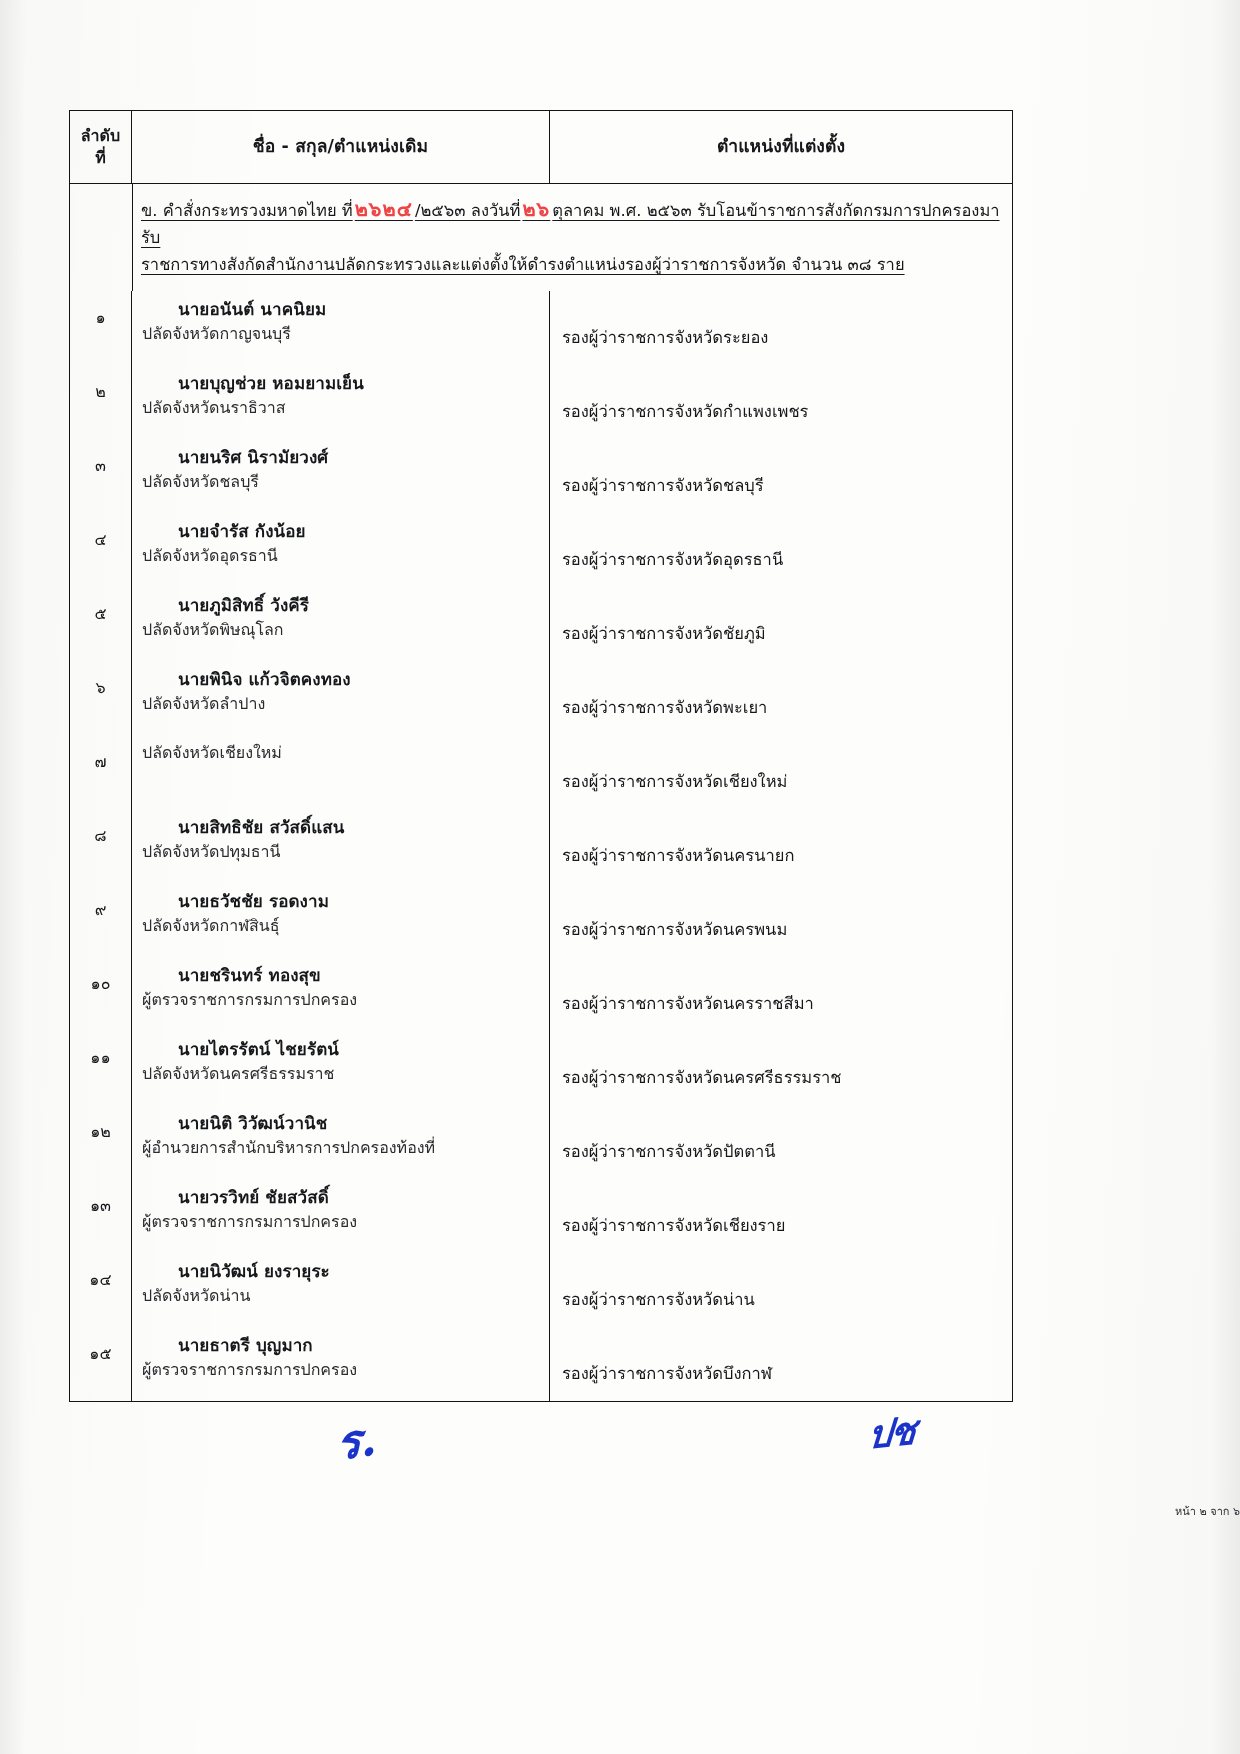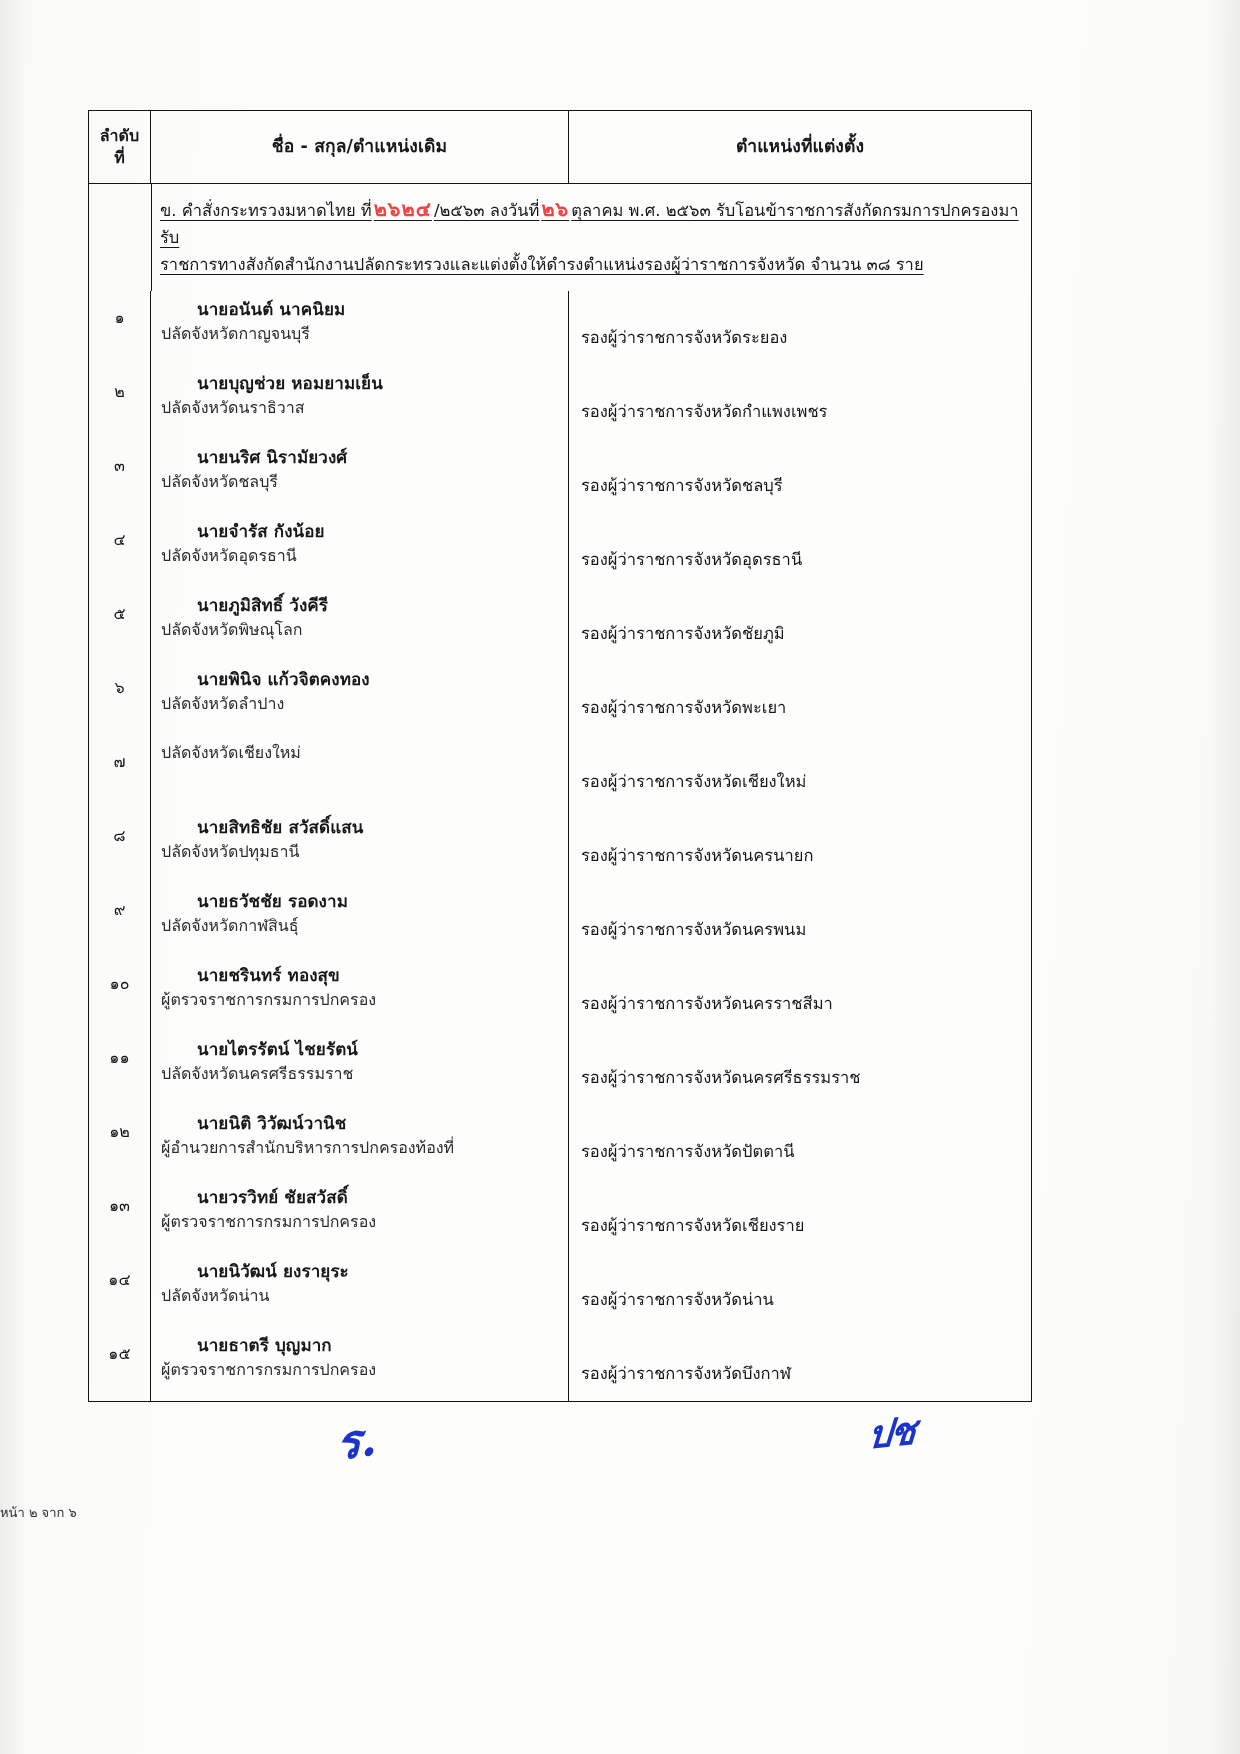--- a/index.html
+++ b/index.html
@@ -27,21 +27,21 @@
     position: absolute;
     inset: 0;
     background:
       linear-gradient(92deg, rgba(0,0,0,0.018) 0%, rgba(0,0,0,0) 22%, rgba(0,0,0,0) 78%, rgba(0,0,0,0.022) 100%);
     pointer-events: none;
   }
 
   
   .doc-table {
     position: absolute;
-    left: 88px;
+    left: 69px;
     top: 110px;
     width: 944px;
     border: 1.6px solid #141414;
     border-collapse: collapse;
     box-sizing: border-box;
   }
 
   .thead-row {
     display: flex;
     border-bottom: 1.6px solid #141414;
@@ -186,22 +186,22 @@
     font-style: italic;
     font-family: "DejaVu Serif", serif;
     letter-spacing: -2px;
   }
 
   .page-footer {
     position: absolute;
     left: 0;
     right: 0;
     top: 1502px;
-    text-align: left;
-    font-size: 13px;
+    text-align: right;
+    font-size: 11px;
     color: #303236;
   }
 
   .edge-shadow-l {
     position: absolute;
     left: 0; top: 0; bottom: 0; width: 26px;
     background: linear-gradient(90deg, rgba(0,0,0,.05), rgba(0,0,0,0));
     pointer-events: none;
   }
   .edge-shadow-r {

